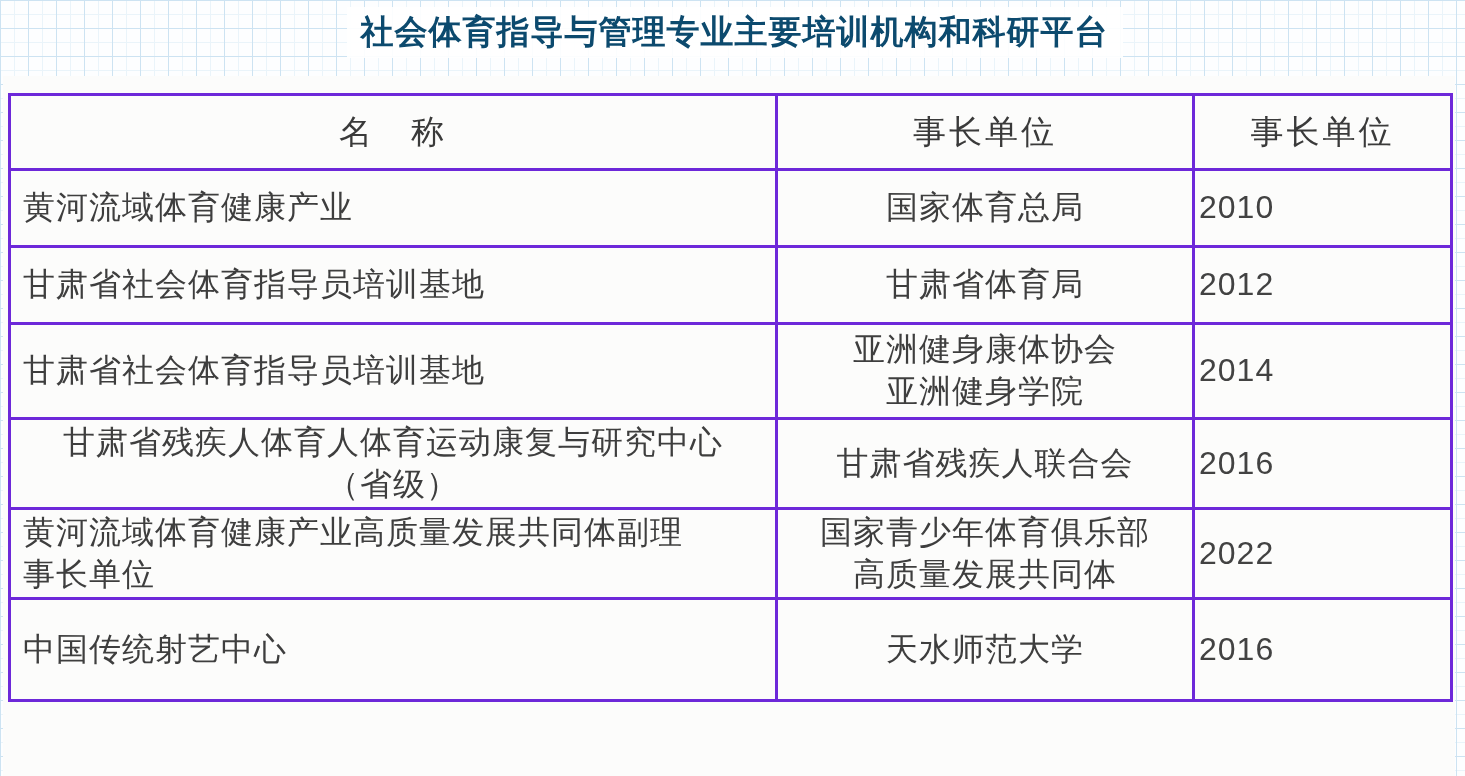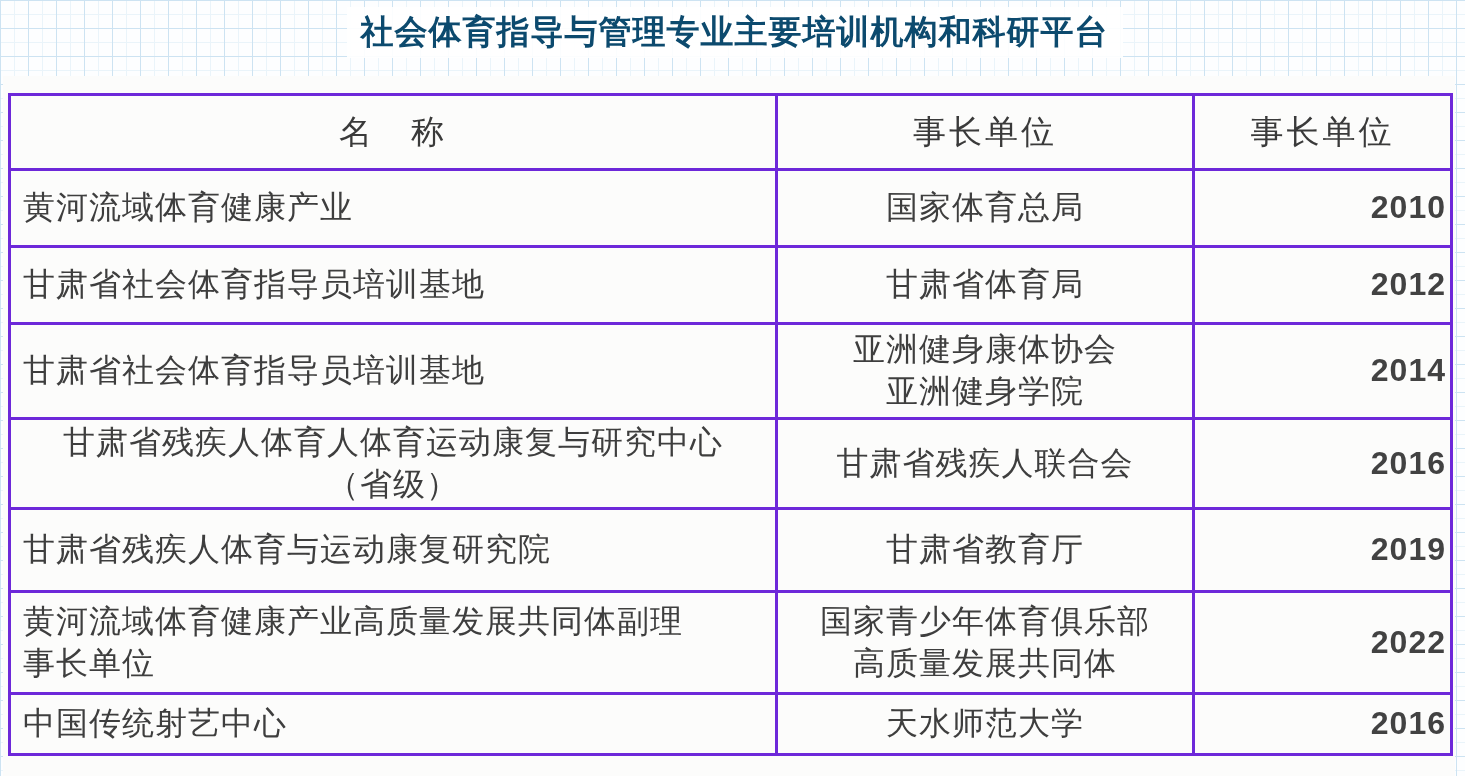--- a/index.html
+++ b/index.html
@@ -85,25 +85,24 @@
     text-align: left;
     padding: 2px 10px 2px 12px;
     letter-spacing: 1px;
   }
   .main-table td.cell-department {
     text-align: center;
     padding: 2px 6px;
     letter-spacing: 1px;
   }
   .main-table td.cell-year {
-    text-align: right;
+    text-align: left;
     padding: 2px 4px;
     letter-spacing: 1px;
     color: #424242;
-    font-weight: bold;
   }
 
   
   thead tr              { height: 75px; }
   tbody tr:nth-child(1) { height: 77px; }
   tbody tr:nth-child(2) { height: 77px; }
   tbody tr:nth-child(3) { height: 95px; }
   tbody tr:nth-child(4) { height: 68px; }
   tbody tr:nth-child(5) { height: 83px; }
   tbody tr:nth-child(6) { height: 102px; }
@@ -155,25 +154,20 @@
 亚洲健身学院</td>
         <td class="cell-year">2014</td>
       </tr>
       <tr>
         <td class="cell-name">甘肃省残疾人体育人体育运动康复与研究中心
 （省级）</td>
         <td class="cell-department">甘肃省残疾人联合会</td>
         <td class="cell-year">2016</td>
       </tr>
       <tr>
-        <td class="cell-name">甘肃省残疾人体育与运动康复研究院</td>
-        <td class="cell-department">甘肃省教育厅</td>
-        <td class="cell-year">2019</td>
-      </tr>
-      <tr>
         <td class="cell-name">黄河流域体育健康产业高质量发展共同体副理
 事长单位</td>
         <td class="cell-department">国家青少年体育俱乐部
 高质量发展共同体</td>
         <td class="cell-year">2022</td>
       </tr>
       <tr>
         <td class="cell-name">中国传统射艺中心</td>
         <td class="cell-department">天水师范大学</td>
         <td class="cell-year">2016</td>

